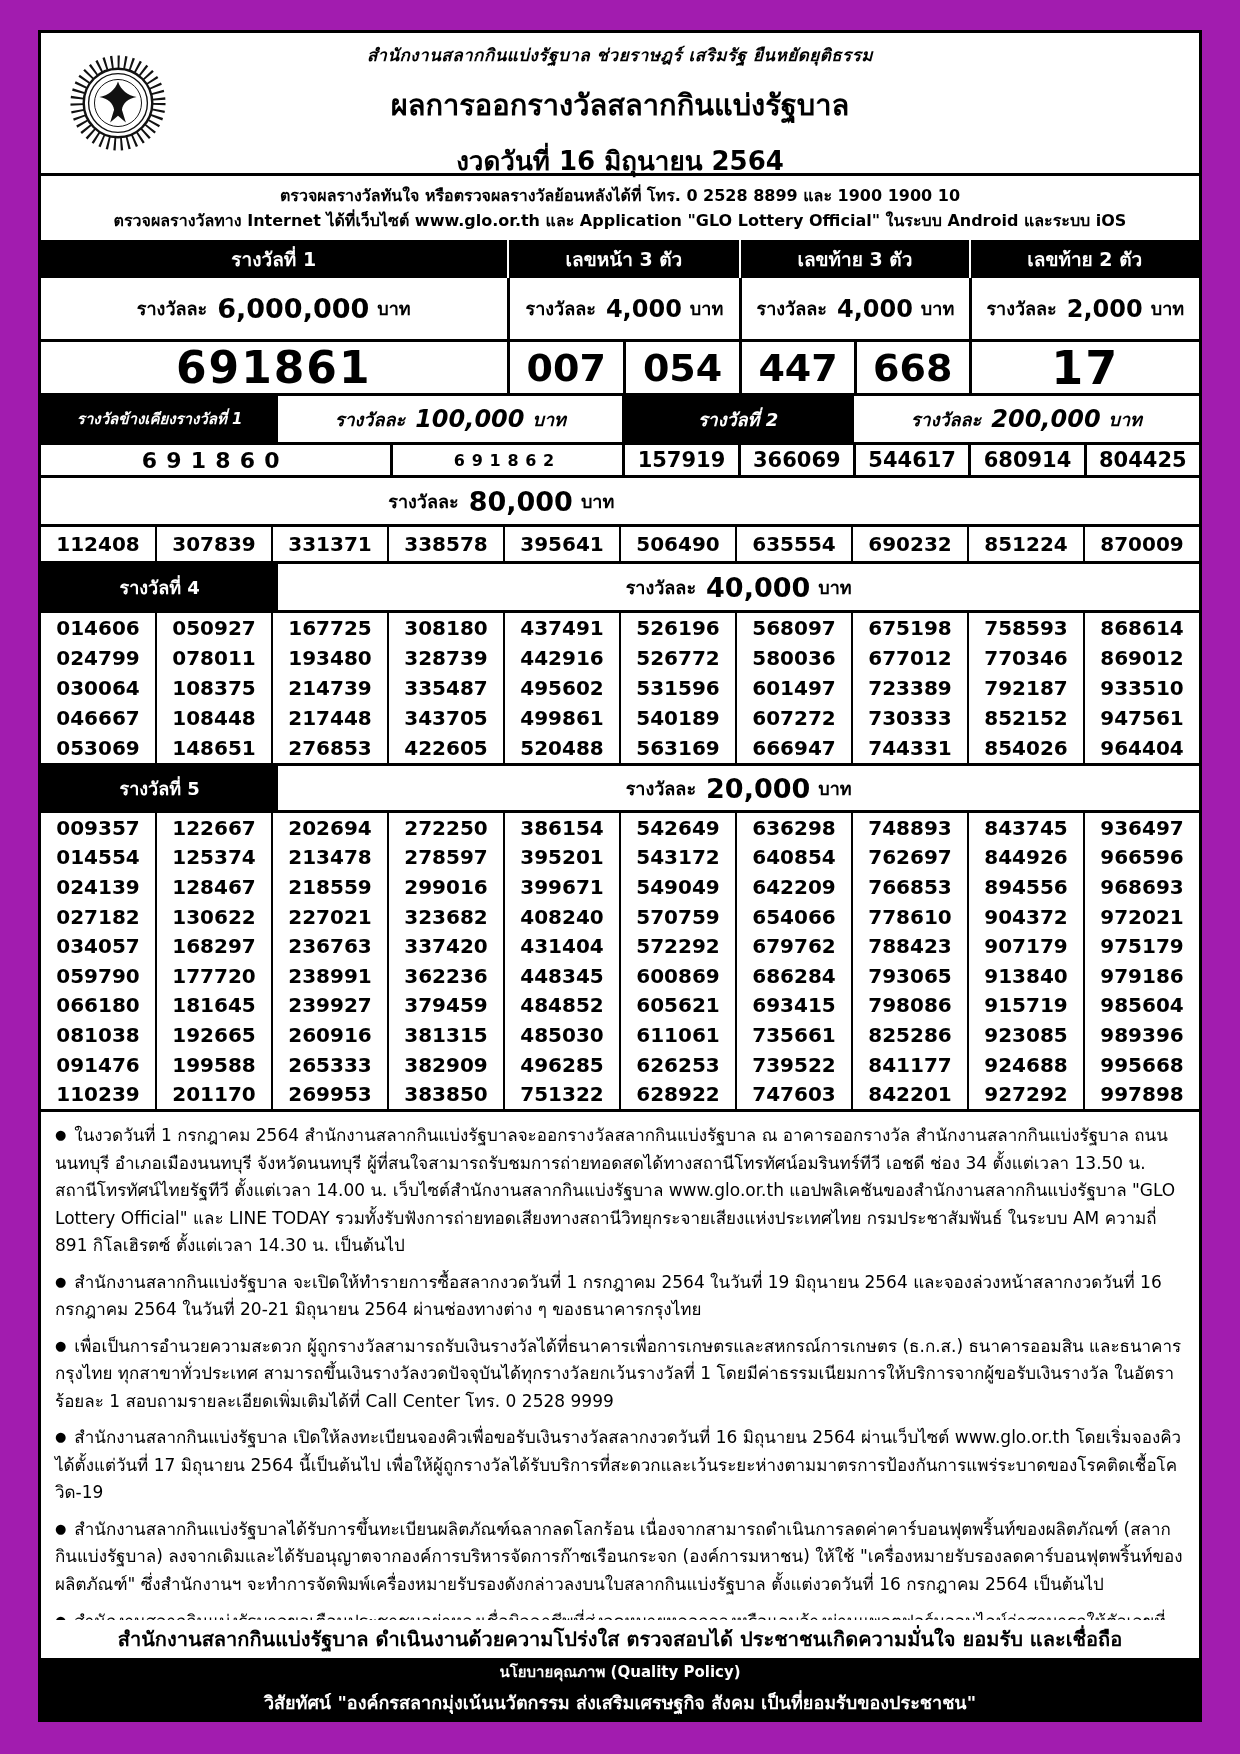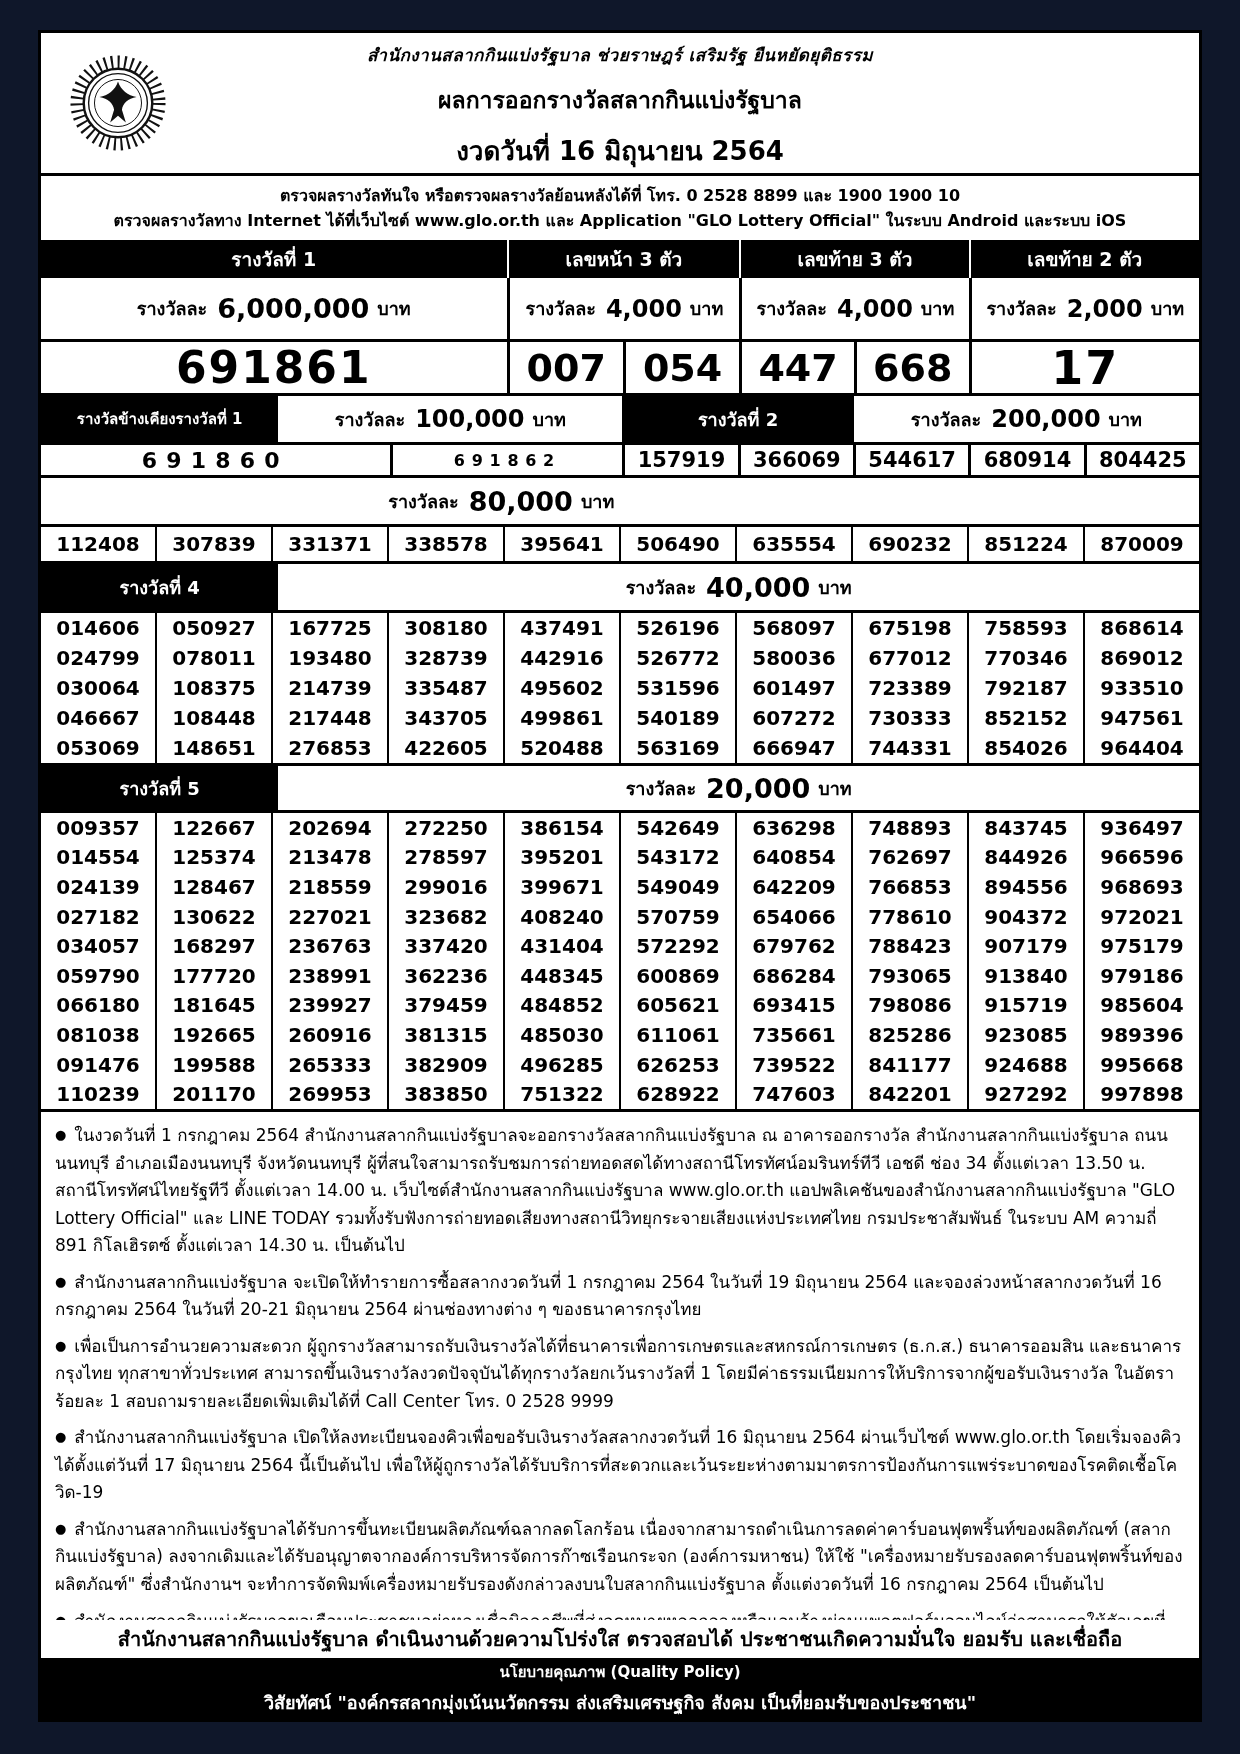--- a/index.html
+++ b/index.html
@@ -1,26 +1,26 @@
 <!DOCTYPE html>
 <html lang="th"><head>
 <meta charset="utf-8">
 <style>
   html,body{margin:0;padding:0;background:#fff;}
-  .sheet{position:relative;width:1240px;height:1754px;background:#0f172a;
+  .sheet{position:relative;width:1240px;height:1754px;background:#a21caf;
          font-family:"DejaVu Sans","Liberation Sans",sans-serif;color:#000;overflow:hidden;}
   .frame{position:absolute;left:38px;top:30px;width:1164px;height:1692px;
          border:3px solid #000;box-sizing:border-box;display:flex;flex-direction:column;background:#fff;}
 
   
   .head{position:relative;height:140px;flex:0 0 auto;}
   .seal{position:absolute;left:28px;top:14px;width:100px;height:112px;display:flex;align-items:center;}
   .head-text{position:absolute;left:0;right:0;top:8px;text-align:center;}
   .motto{font-size:17px;font-weight:700;font-style:italic;letter-spacing:.5px;}
-  .doc-title{font-size:23px;font-weight:700;margin-top:14px;}
+  .doc-title{font-size:29px;font-weight:700;margin-top:14px;}
   .doc-date{font-size:26px;font-weight:700;margin-top:12px;}
 
   
   .contact{flex:0 0 auto;height:64px;border-top:3px solid #000;text-align:center;
            display:flex;flex-direction:column;justify-content:center;font-size:16px;font-weight:600;}
 
   
   .row{display:flex;flex:0 0 auto;box-sizing:border-box;}
   .cell{box-sizing:border-box;display:flex;align-items:center;justify-content:center;text-align:center;}
 
@@ -40,21 +40,21 @@
 
   
   .big-row{height:54px;border-bottom:3px solid #000;}
   .big-row .cell + .cell{border-left:3px solid #000;}
   .n1{width:40.2%;font-size:44px;font-weight:700;letter-spacing:2px;}
   .n3{width:10.05%;font-size:38px;font-weight:700;}
   .n3b{width:9.9%;font-size:38px;font-weight:700;}
   .n2{width:19.9%;font-size:46px;font-weight:700;letter-spacing:2px;}
 
   
-  .side-head{height:46px;}
+  .side-head{height:46px;font-style:italic;}
   .sh-black{background:#000;color:#fff;font-weight:700;}
   .sh1{width:20.5%;font-size:15px;}
   .sh2{width:29.7%;}
   .sh3{width:20.0%;font-size:18px;}
   .sh4{width:29.8%;}
   .side-num{height:36px;border-top:3px solid #000;border-bottom:3px solid #000;}
   .side-num .cell{font-weight:700;}
   .side-num .cell + .cell{border-left:3px solid #000;}
   .sn1{width:30.1%;font-size:22px;letter-spacing:.42em;}
   .sn2{width:20.1%;font-size:16px;letter-spacing:.42em;}

